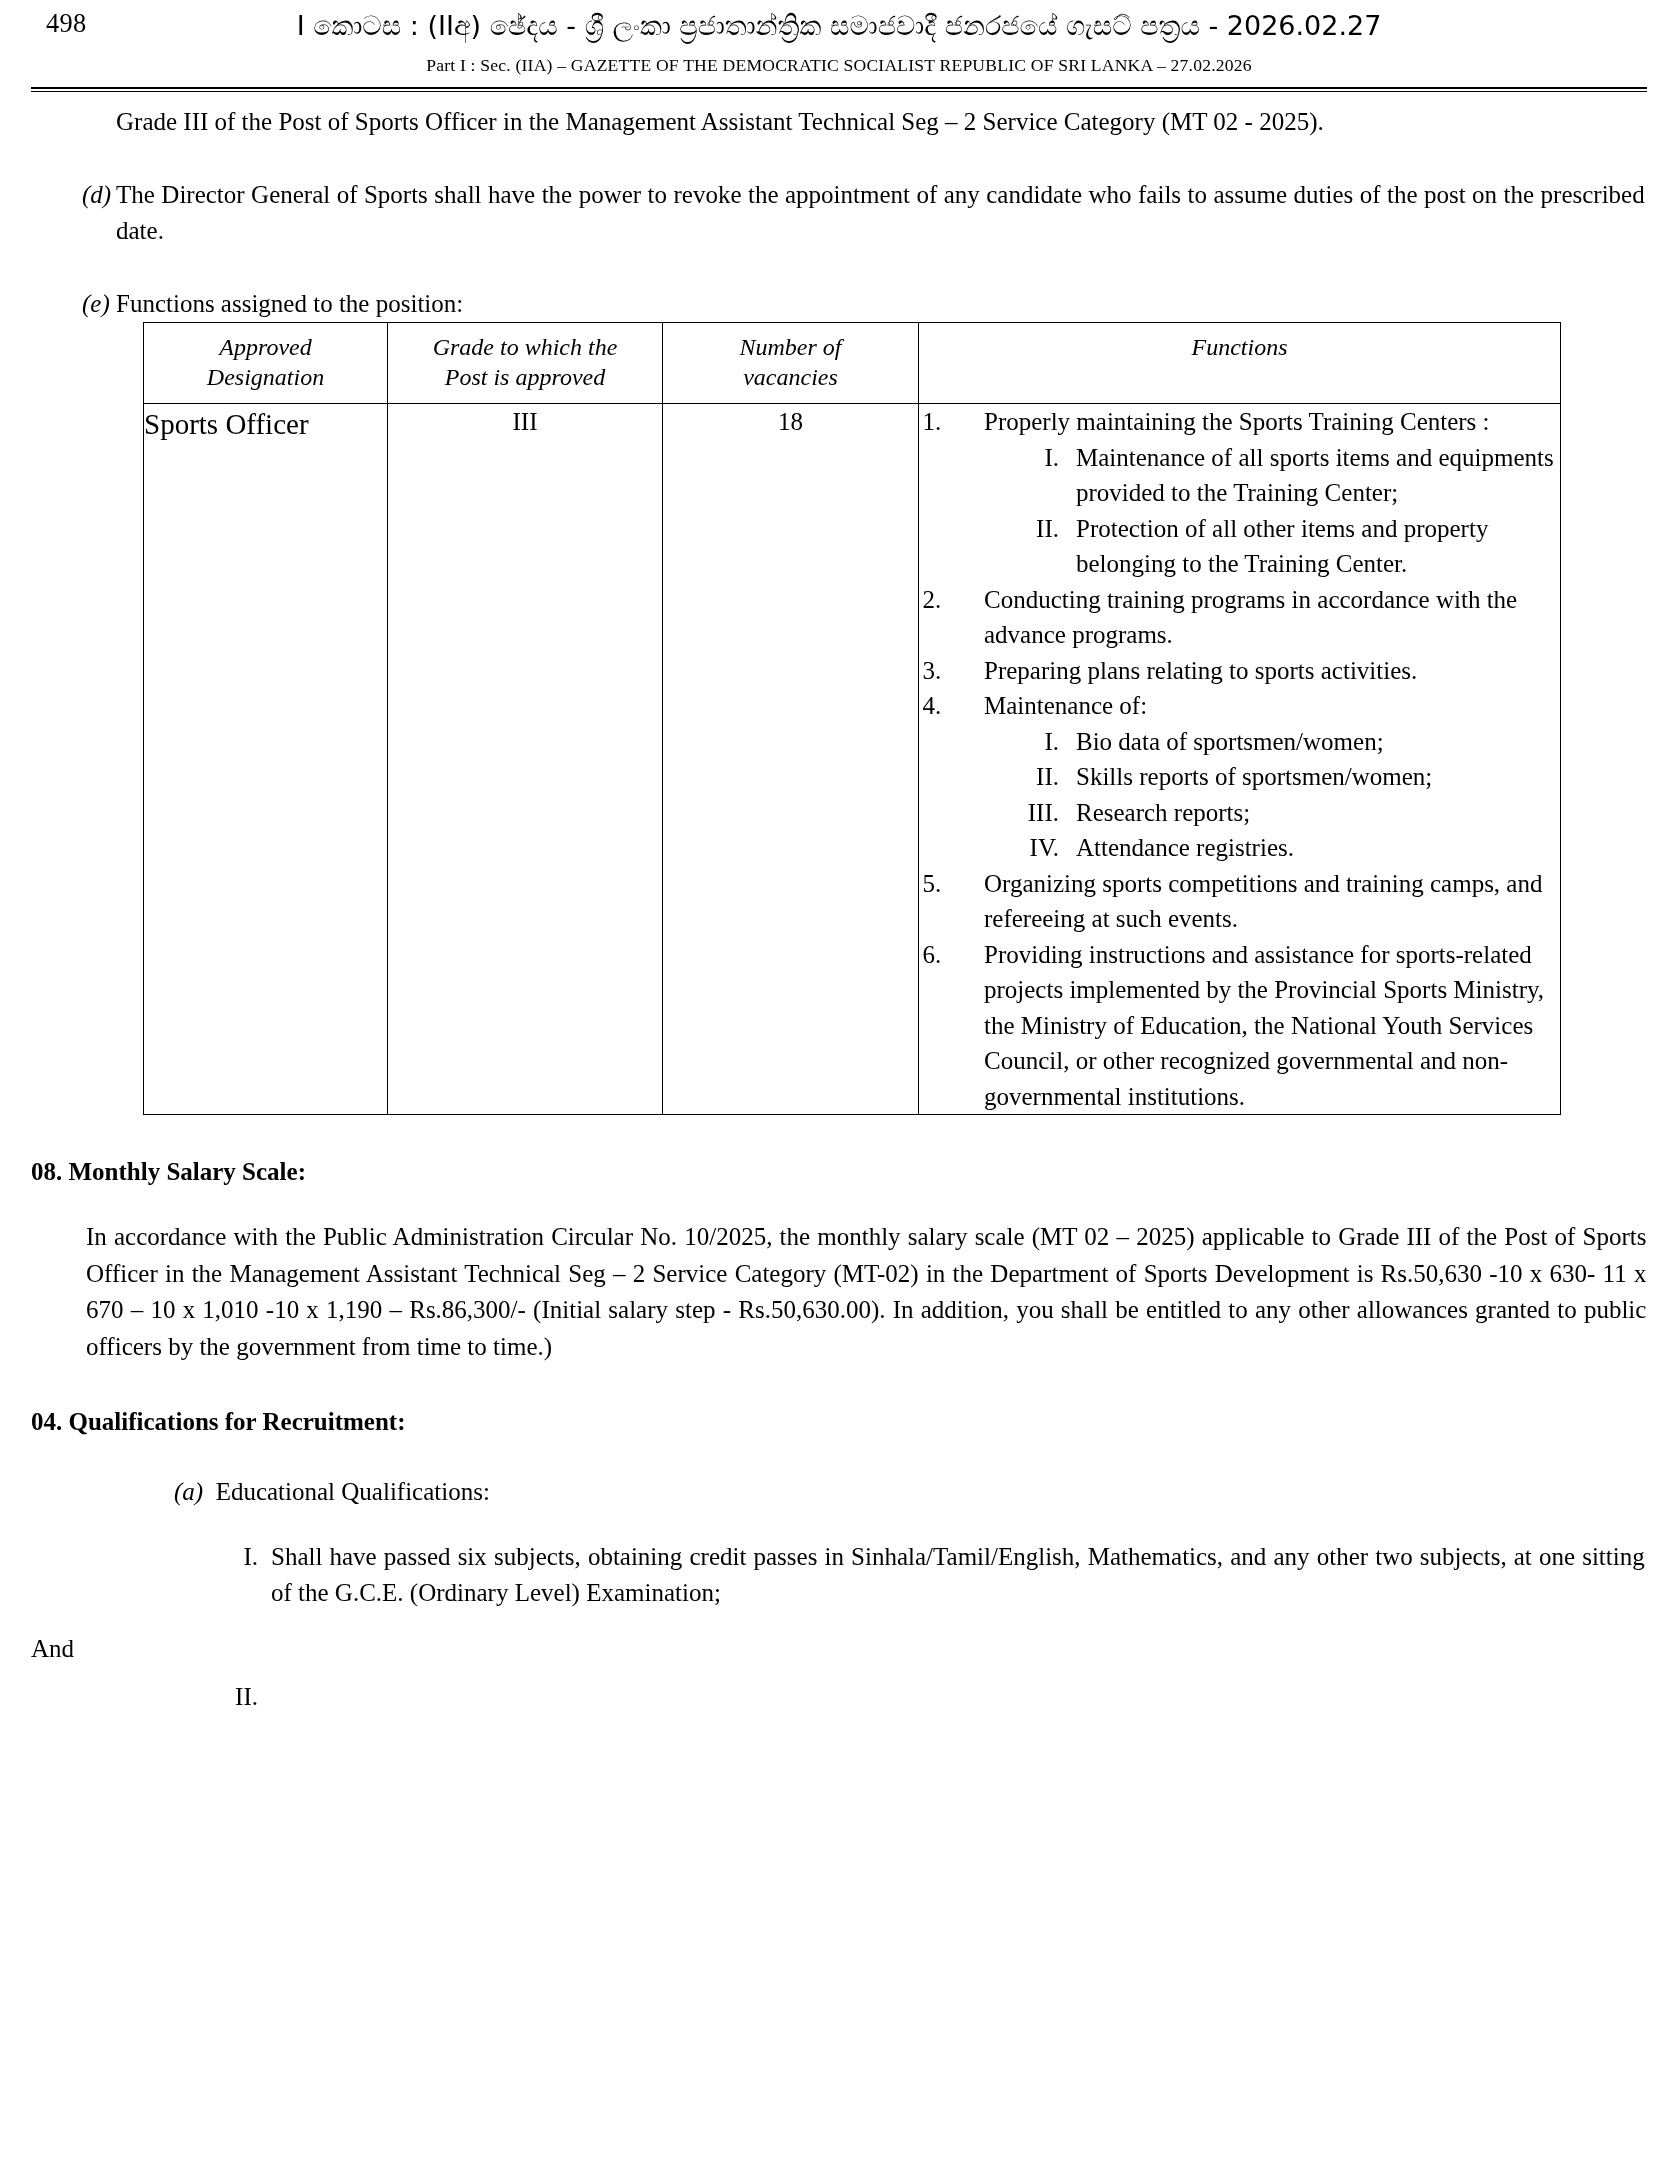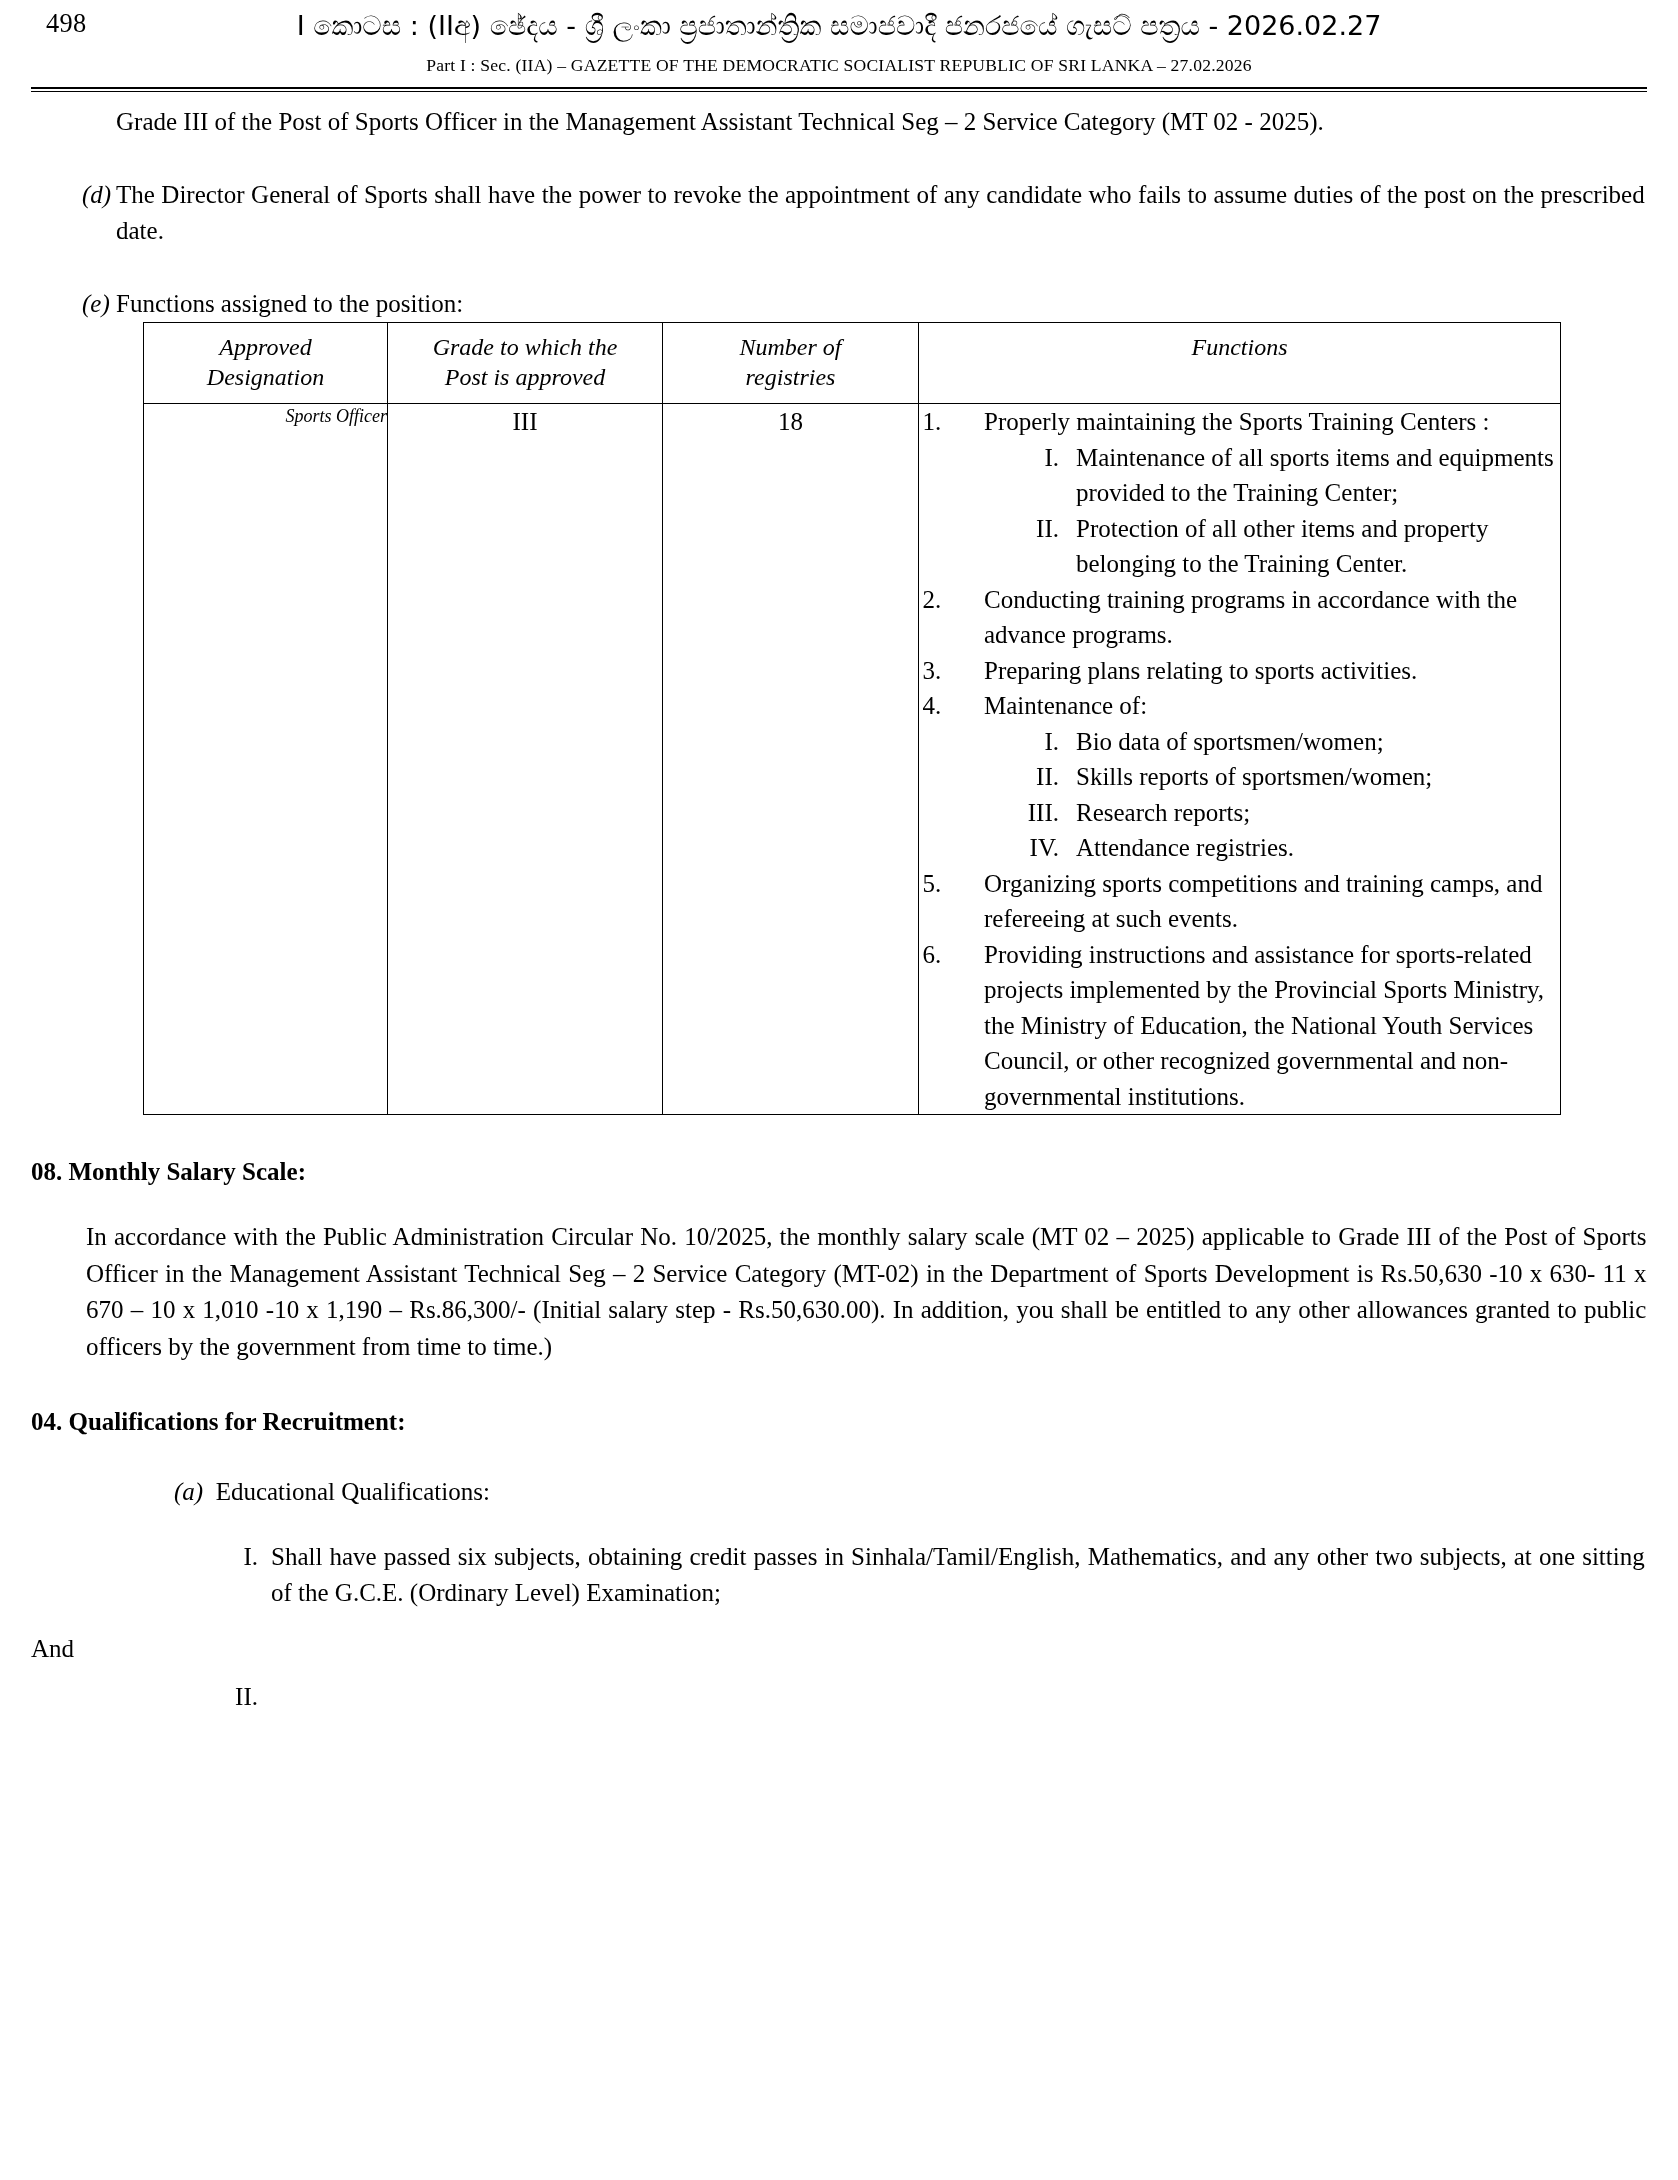--- a/index.html
+++ b/index.html
@@ -116,24 +116,23 @@
     font-style: italic;
     font-size: 24px;
     line-height: 1.28;
     padding: 8.5px 5.1px 10.2px 5.1px;
   }
   .col-desig  { width: 244px; }
   .col-grade  { width: 275px; }
   .col-vac    { width: 256px; }
 
   td.c-desig {
-    font-size: 18px;
+    font-size: 29px;
     padding: 6.8px 3.4px 0 6.8px;
-    text-align: right;
-    font-style: italic;
+    text-align: left;
   }
   td.c-grade, td.c-vac {
     font-size: 25px;
     padding: 6.8px 3.4px 0 3.4px;
     text-align: center;
   }
   td.c-func {
     padding: 7.7px 10.2px 6.8px 6.8px;
     font-size: 25px;
     line-height: 1.42;
@@ -265,21 +264,21 @@
             <th>
               <div>Approved</div>
               <div>Designation</div>
             </th>
             <th>
               <div>Grade to which the</div>
               <div>Post is approved</div>
             </th>
             <th>
               <div>Number of</div>
-              <div>registries</div>
+              <div>vacancies</div>
             </th>
             <th>Functions</th>
           </tr>
         </thead>
         <tbody>
           <tr>
             <td class="c-desig">Sports Officer</td>
             <td class="c-grade">III</td>
             <td class="c-vac">18</td>
             <td class="c-func">

